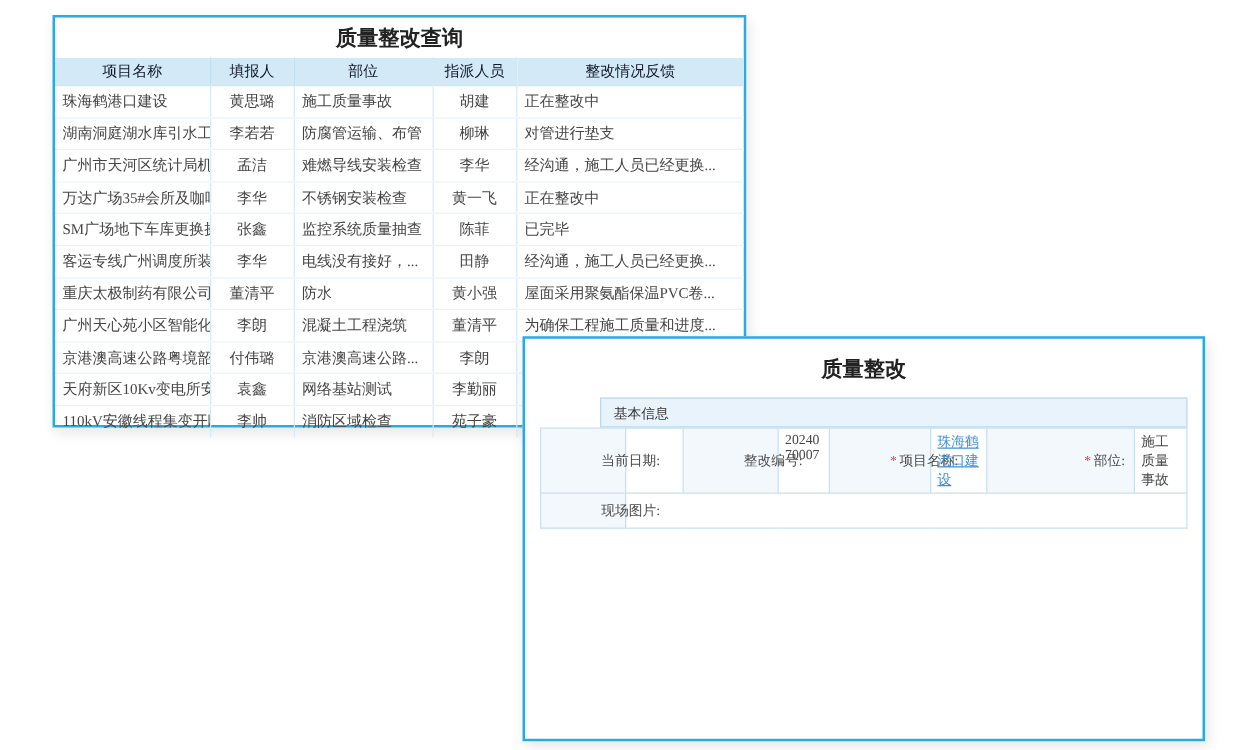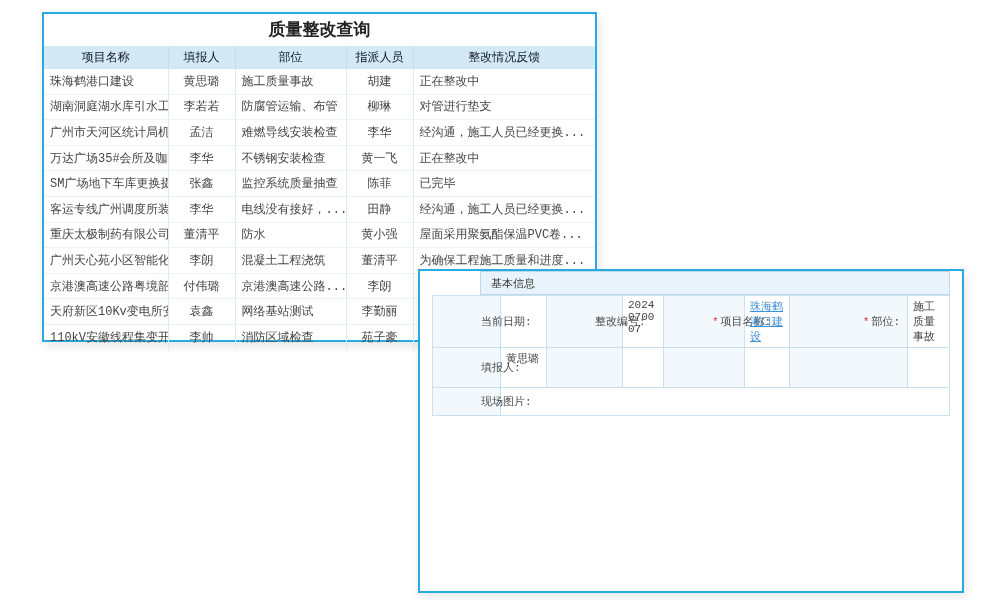--- a/index.html
+++ b/index.html
@@ -1,17 +1,17 @@
 <!DOCTYPE html>
 <html><head>
 <meta charset="utf-8">
 <style>
   html,body{margin:0;padding:0;background:#ffffff;}
   .canvas{position:relative;width:1000px;height:600px;background:#fff;overflow:hidden;
-          font-family:Liberation Mono, monospace;}
+          font-family:Liberation Serif, serif;}
 
   
   .panel{position:absolute;background:#fff;border:2px solid #29abe2;box-sizing:border-box;
          box-shadow:2px 4px 10px rgba(0,0,0,0.10);}
   .panel-title{margin:0;text-align:center;font-size:17px;font-weight:bold;color:#222;}
 
   
   .query-panel{left:42px;top:12px;width:555px;height:330px;}
   .query-panel .panel-title{height:32px;line-height:34px;}
   table.grid{width:100%;border-collapse:collapse;table-layout:fixed;font-size:12px;}
@@ -143,20 +143,21 @@
           <td class="link center">李帅</td>
           <td>消防区域检查</td>
           <td class="link center">苑子豪</td>
           <td></td>
         </tr>
       </tbody>
     </table>
   </section>
 
   <section class="panel detail-panel">
+    <h1 class="panel-title">质量整改</h1>
     <div class="detail-inner">
       <div class="section-bar">基本信息</div>
       <table class="form">
         <colgroup>
           <col style="width:68px">
             <col style="width:46px">
             <col style="width:76px">
             <col style="width:41px">
           <col style="width:81px">
             <col style="width:45px">
@@ -167,30 +168,20 @@
             <tr class="r1">
           <td class="lbl">当前日期:</td>
           <td></td>
           <td class="lbl">整改编号:</td>
           <td class="vtop">2024070007</td>
           <td class="lbl"><span class="star">*</span><span>项目名称:</span></td>
           <td><span class="form-link">珠海鹤港口建设</span></td>
           <td class="lbl"><span class="star">*</span><span>部位:</span></td>
           <td class="vtop">施工质量事故</td>
         </tr>
-        <tr class="r2">
-          <td class="lbl">填报人:</td>
-          <td class="vtop">黄思璐</td>
-          <td class="lbl"></td>
-          <td></td>
-          <td class="lbl"></td>
-          <td></td>
-          <td class="lbl"></td>
-          <td></td>
-        </tr>
         <tr class="r5">
           <td class="lbl">现场图片:</td>
           <td colspan="7"></td>
         </tr>
       </tbody>
         </table>
     </div>
   </section>
 
 </div>

